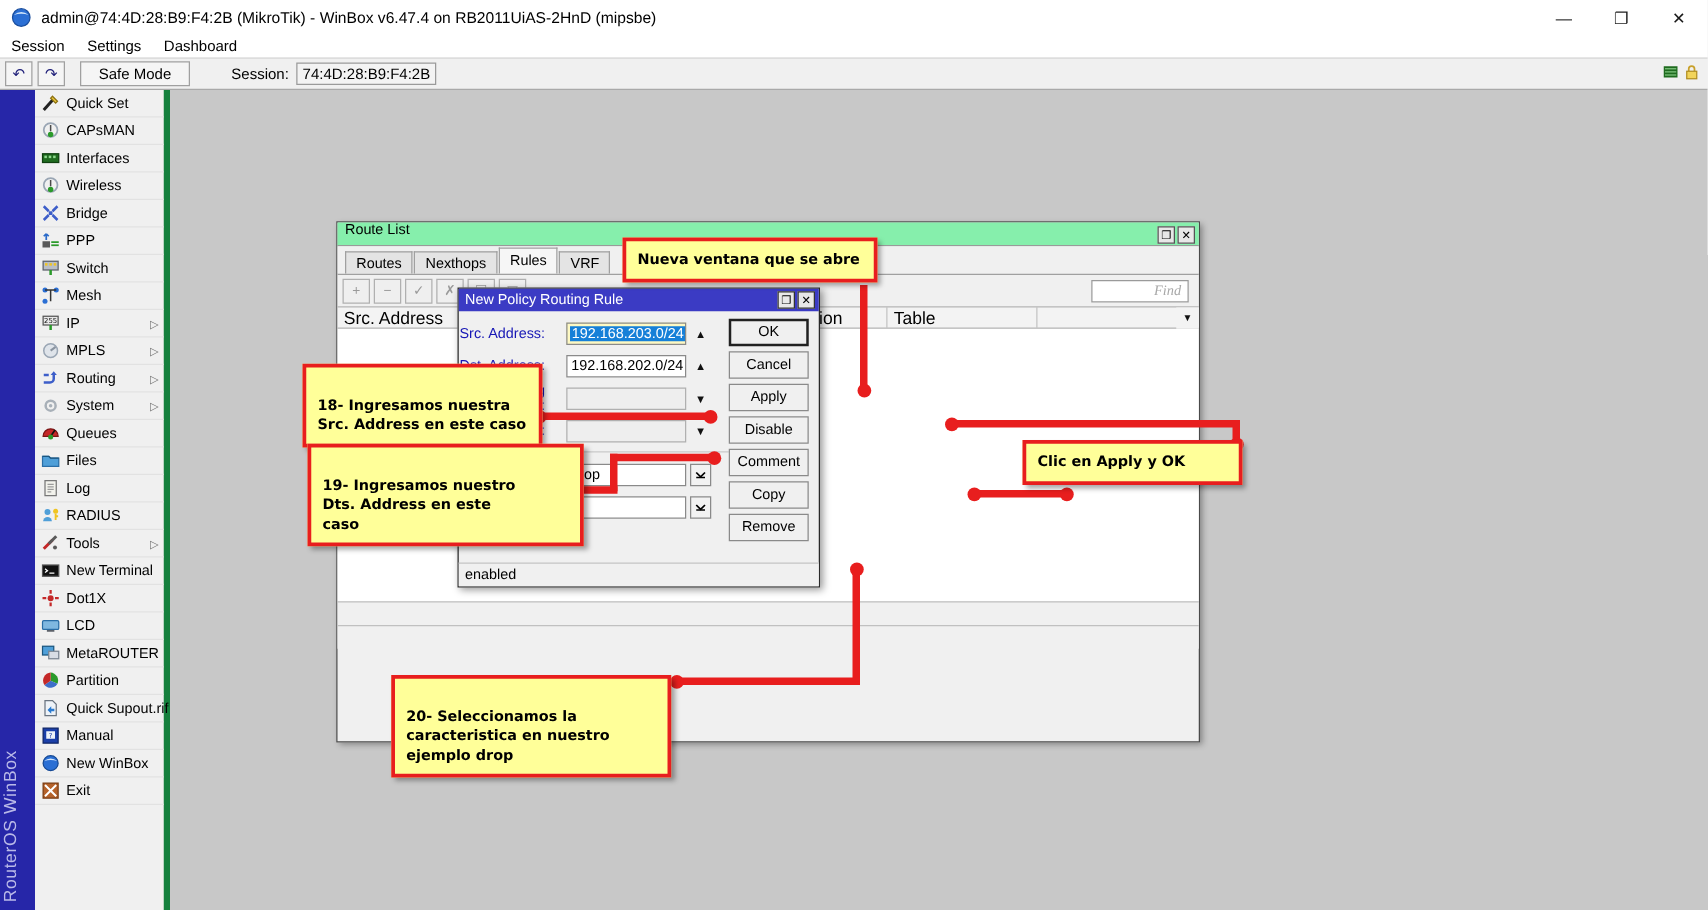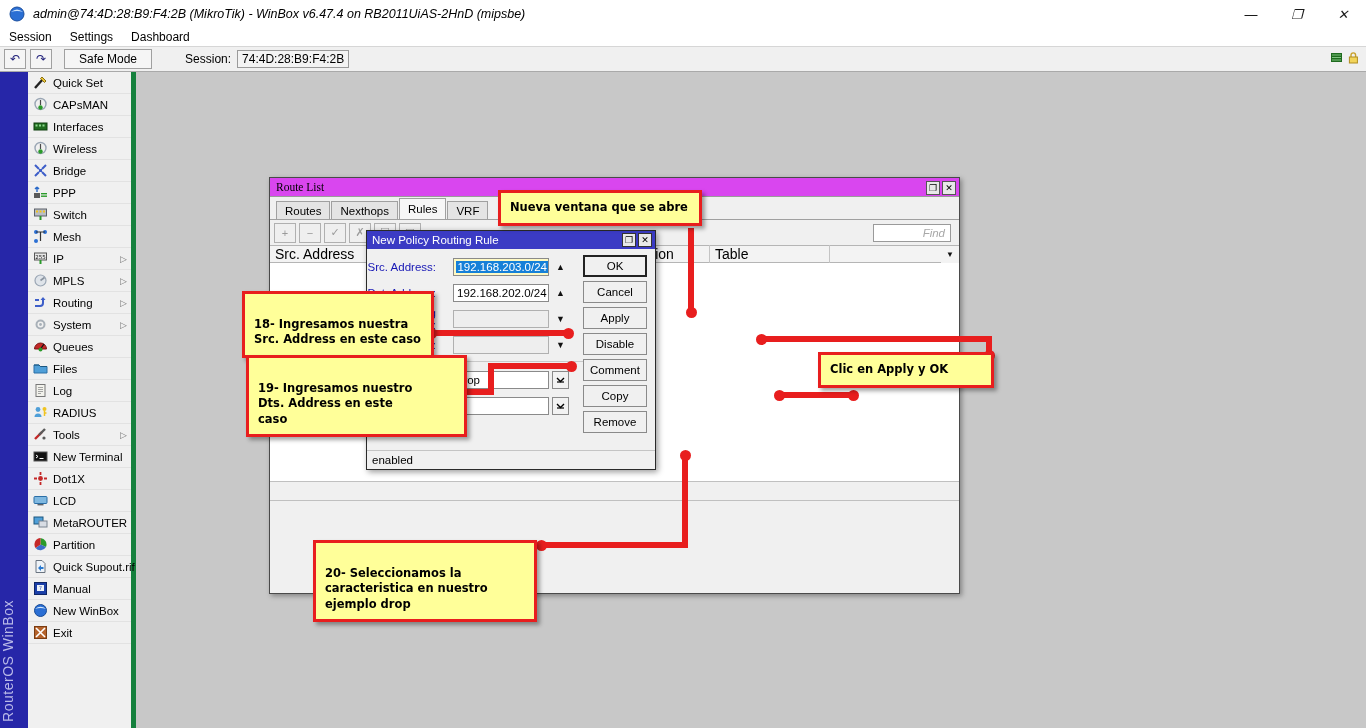--- a/index.html
+++ b/index.html
@@ -9,21 +9,21 @@
     overflow: hidden;
     font-family: "Liberation Sans", sans-serif;
     font-size: 12px;
     background: #ffffff;
   }
 
   
   #titlebar {
     position: absolute; left: 0; top: 0; width: 1366px; height: 28px;
     background: #ffffff;
-    display: flex; align-items: center; font-style: italic;
+    display: flex; align-items: center;
   }
   #titlebar .app-icon {
     width: 16px; height: 16px; margin: 0 8px 0 9px; flex: 0 0 auto;
   }
   #titlebar .title-text {
     font-size: 12.5px; color: #000; white-space: nowrap;
   }
   .wincontrols {
     position: absolute; right: 0; top: 0; height: 28px;
     display: flex; align-items: stretch;
@@ -112,25 +112,24 @@
 
   
   #routelist {
     position: absolute; left: 269px; top: 177px;
     width: 691px; height: 417px;
     background: #f0f0f0;
     border: 1px solid #4a4a4a;
     box-shadow: 2px 2px 5px rgba(0,0,0,0.35);
   }
   #rl-title {
-    height: 19px; background: #d946ef;
-    display: flex; align-items: center; padding-left: 6px;
+    height: 19px; background: #86efac;
+    display: flex; padding-left: 6px;
     font-size: 11.5px; color: #000;
     border-bottom: 1px solid #9a9a9a;
-    font-family: Liberation Serif, serif;
   }
   .rl-wbtns { position: absolute; right: 3px; top: 3px; display: flex; gap: 2px; }
   .rl-wbtn {
     width: 14px; height: 14px; border: 1px solid #555; background: #e8e8e8;
     display: flex; align-items: center; justify-content: center;
     font-size: 9px; line-height: 1; color: #000;
   }
   #rl-tabs {
     height: 22px; display: flex; align-items: flex-end;
     padding-left: 6px; background: #f0f0f0;
@@ -151,21 +150,21 @@
   .rl-tb {
     width: 22px; height: 20px; border: 1px solid #b0b0b0; background: #efefef;
     display: flex; align-items: center; justify-content: center;
     font-size: 11px; color: #9a9a9a;
   }
   .rl-find {
     position: absolute; right: 8px; width: 78px; height: 18px;
     border: 1px solid #9a9a9a; background: #fff;
     display: flex; align-items: center; justify-content: flex-end;
     padding-right: 5px;
-    font-size: 11.5px; color: #a8a8a8; font-style: italic;
+    font-size: 11.5px; color: #a8a8a8; font-style: italic; font-family: Liberation Serif, serif;
   }
   #rl-colhdr {
     height: 18px; background: #f3f3f3;
     border-top: 1px solid #b5b5b5; border-bottom: 1px solid #b5b5b5;
     display: flex; align-items: center; position: relative;
   }
   .rl-col {
     height: 18px; border-right: 1px solid #c4c4c4;
     padding-left: 5px; font-size: 14px; color: #000;
     display: flex; align-items: center;

